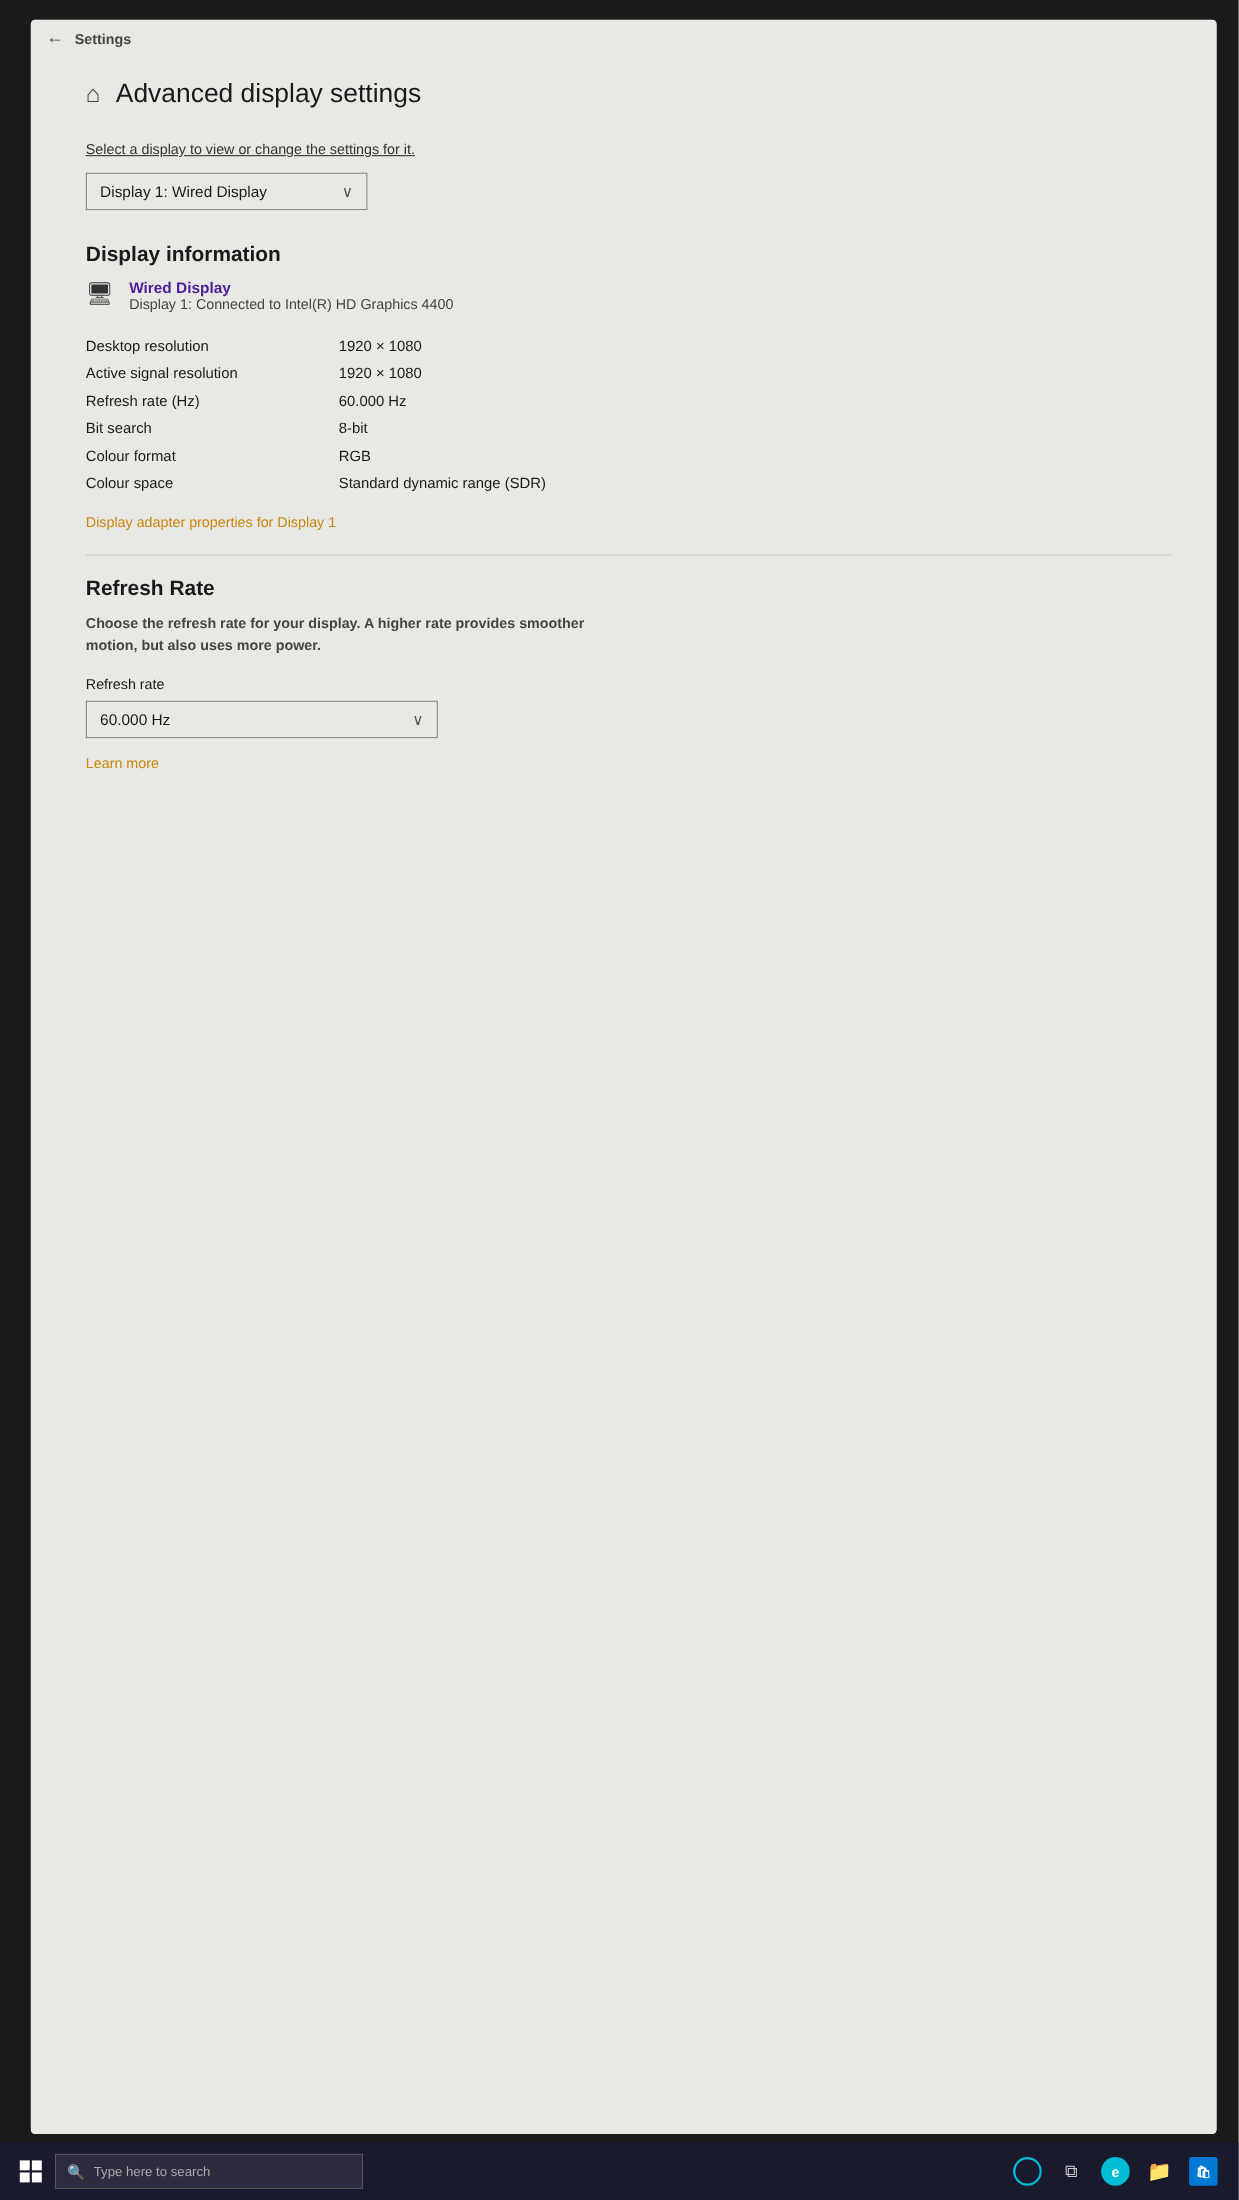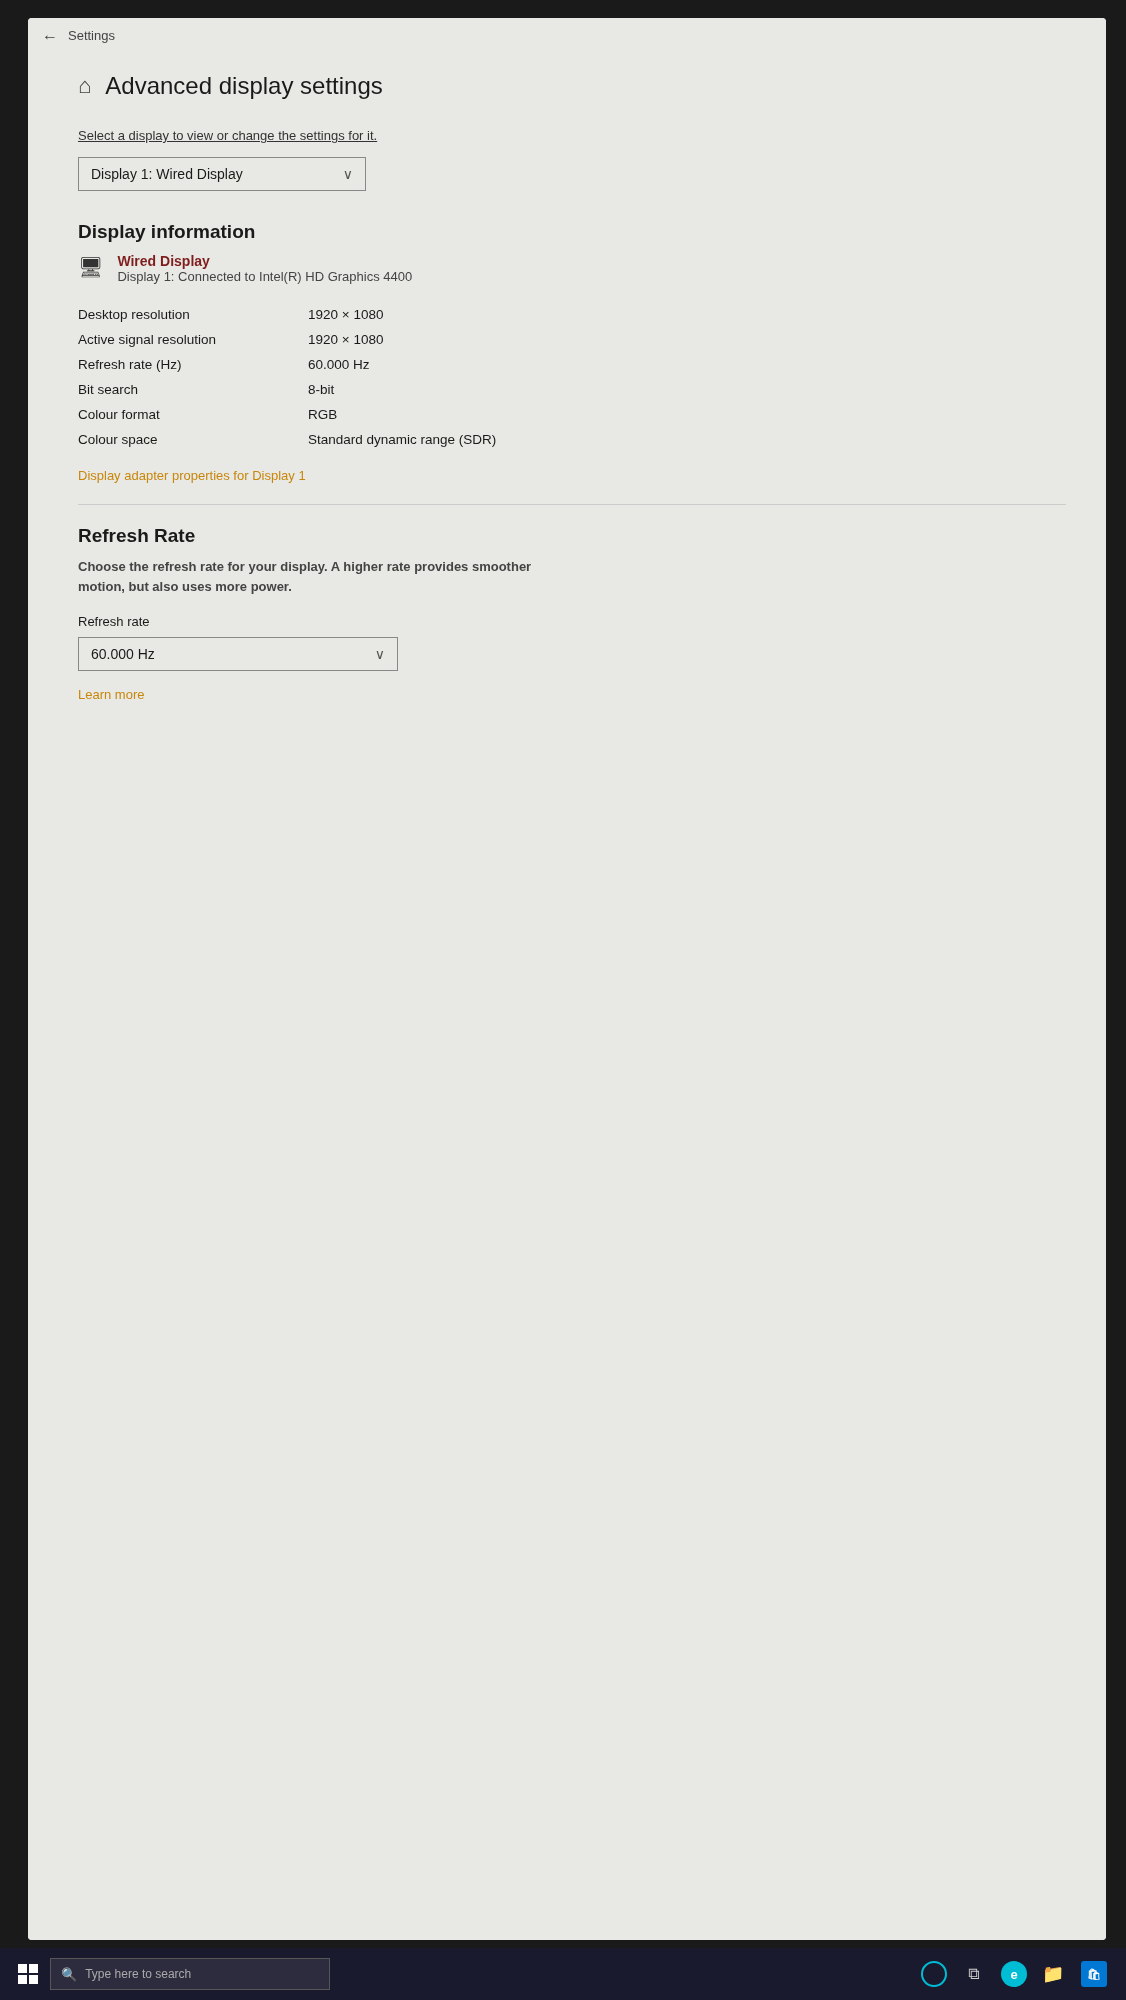--- a/index.html
+++ b/index.html
@@ -38,21 +38,21 @@
 
     .back-arrow {
       font-size: 16px;
       color: #444;
       cursor: pointer;
     }
 
     .top-bar-title {
       font-size: 13px;
       color: #444;
-      font-weight: 400;
+      font-weight: 700;
     }
 
     
     .content {
       flex: 1;
       padding: 20px 40px 30px 50px;
       overflow-y: auto;
       background: #e8e8e4;
     }
 
@@ -87,21 +87,21 @@
       color: #333;
       margin-bottom: 14px;
       text-decoration: underline;
     }
 
     
     .display-dropdown {
       border: 1px solid #888;
       background: #e8e8e4;
       padding: 8px 12px;
-      width: 288px;
+      width: 256px;
       display: flex;
       align-items: center;
       justify-content: space-between;
       cursor: pointer;
       margin-bottom: 30px;
       font-size: 14px;
       color: #1a1a1a;
     }
 
     .dropdown-arrow {
@@ -124,21 +124,21 @@
     .monitor-icon {
       font-size: 20px;
       color: #333;
       margin-top: 2px;
       flex-shrink: 0;
     }
 
     .display-device-info .device-name {
       font-size: 14px;
       font-weight: 600;
-      color: #7f1d1d;
+      color: #4c1d95;
     }
 
     .display-device-info .device-sub {
       font-size: 13px;
       color: #444;
       text-align: right;
     }
 
     
     .info-table {

